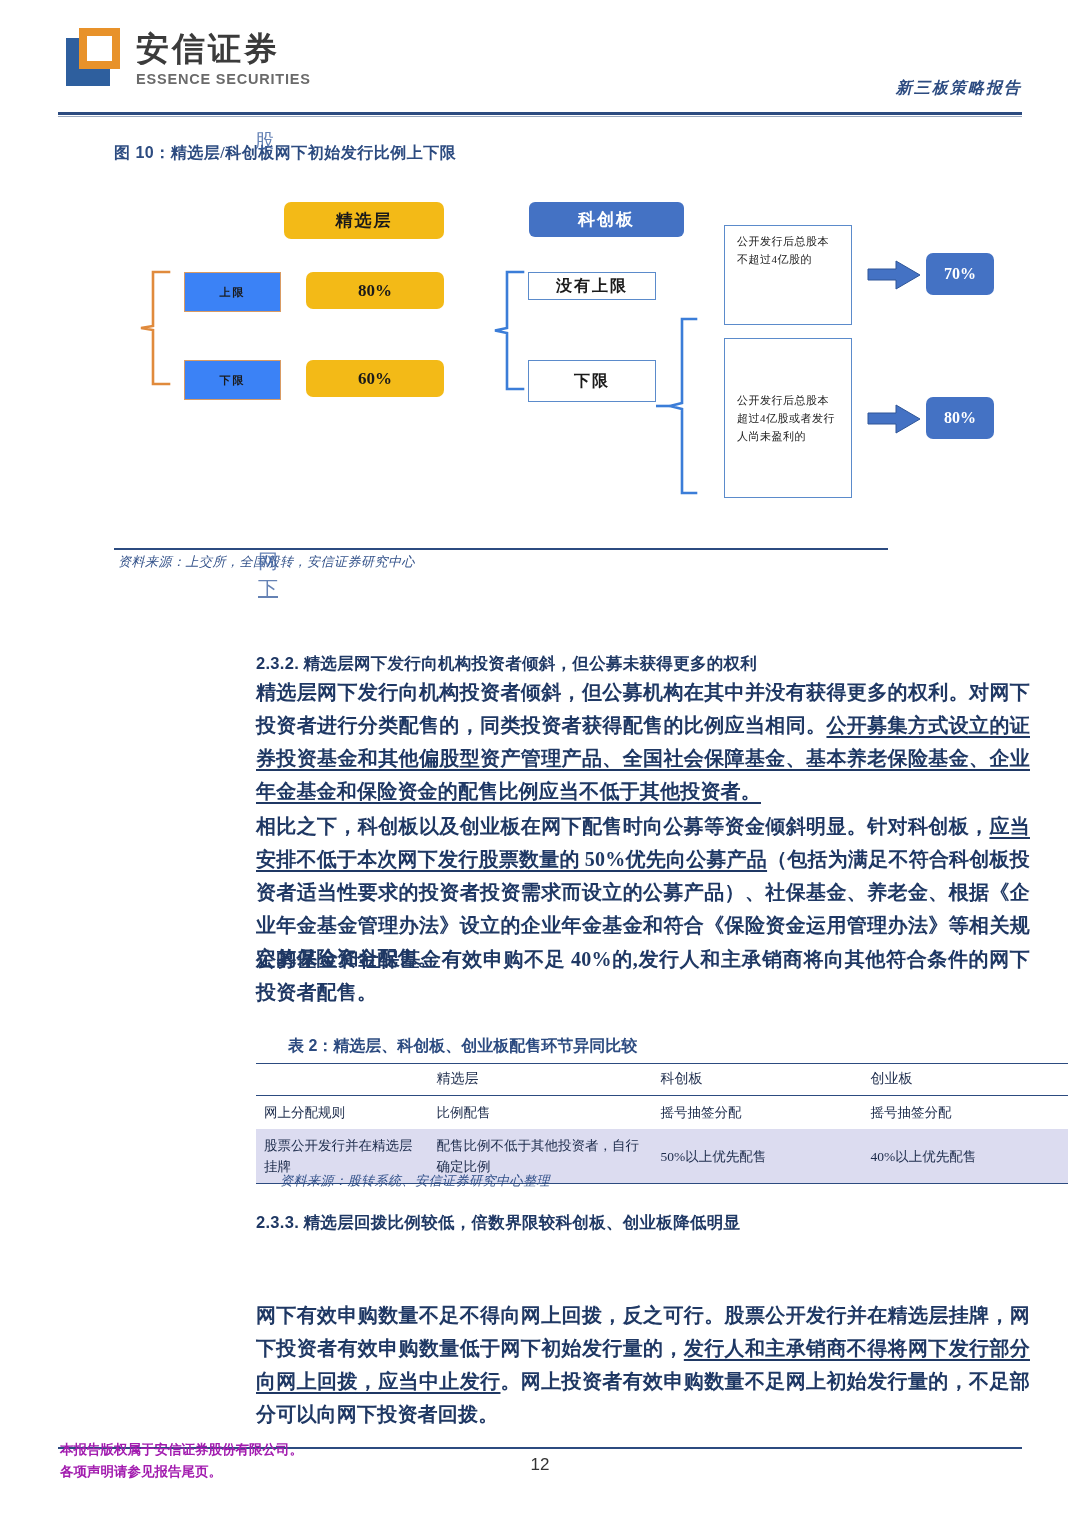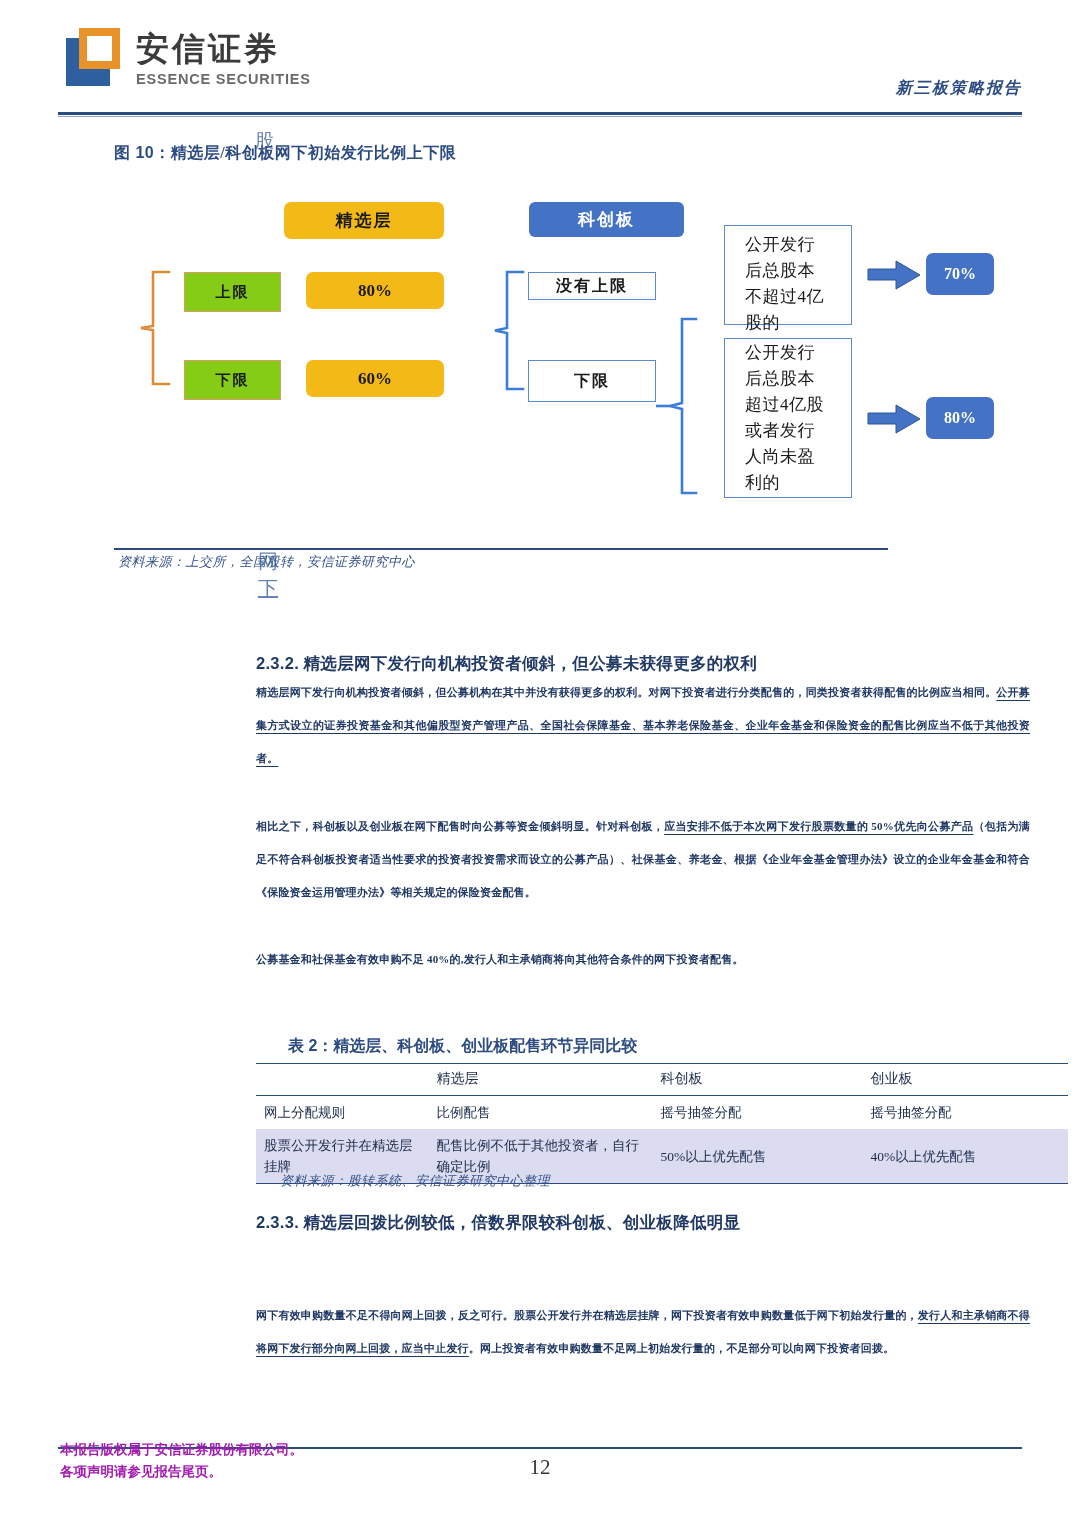--- a/index.html
+++ b/index.html
@@ -165,41 +165,41 @@
     font-size: 17px;
     letter-spacing: 2px;
   }
   .pill-blue-num {
     background: #4472C4;
     border-radius: 7px;
     color: #ffffff;
     font-size: 16px;
   }
   .obox {
-    background: #84cc16;
+    background: #3b82f6;
     border: 1.6px solid #D99B63;
     color: #1a1a1a;
-    font-size: 15px;
+    font-size: 11px;
     letter-spacing: 2px;
   }
   .bbox {
     background: #ffffff;
     border: 1.6px solid #5B8BCB;
     color: #1a1a1a;
     font-size: 16px;
     letter-spacing: 2px;
   }
   .bbox-multi {
     background: #ffffff;
     border: 1.6px solid #5B8BCB;
     color: #1a1a1a;
-    font-size: 17px;
+    font-size: 11px;
     letter-spacing: 0.5px;
-    line-height: 26px;
-    padding: 6px 20px;
+    line-height: 18px;
+    padding: 6px 12px;
     display: block;
   }
 
   .brace { position: absolute; }
   .brace svg { display: block; }
 
   .arrow { position: absolute; }
 
   
   .src-rule {
@@ -223,21 +223,21 @@
     font-weight: bold;
     color: #1F3864;
     font-family: "Liberation Serif", serif;
     letter-spacing: 0.3px;
   }
   .h3 .sn { font-family: "Liberation Sans", sans-serif; }
 
   .para {
     position: absolute;
     width: 774px;
-    font-size: 11px;
+    font-size: 20px;
     line-height: 33px;
     color: #1F3864;
     font-family: "Liberation Serif", serif;
     text-align: justify;
     font-weight: bold;
     letter-spacing: 0.2px;
   }
   .u { text-decoration: underline; text-underline-offset: 4px; }
 
   
@@ -293,23 +293,23 @@
     line-height: 22px;
     color: #a21caf;
     font-weight: bold;
     font-family: "Liberation Serif", serif;
   }
   .foot-page {
     position: absolute;
     left: 0; right: 0;
     top: 1455px;
     text-align: center;
-    font-size: 21px;
+    font-size: 17px;
     color: #333;
-    font-family: Liberation Serif, serif;
+    font-family: Liberation Sans, sans-serif;
   }
 </style>
 </head>
 <body>
 
 <div id="page">
 
   <div class="header">
     <div class="logo-wrap">
       <div class="logo-mark">

